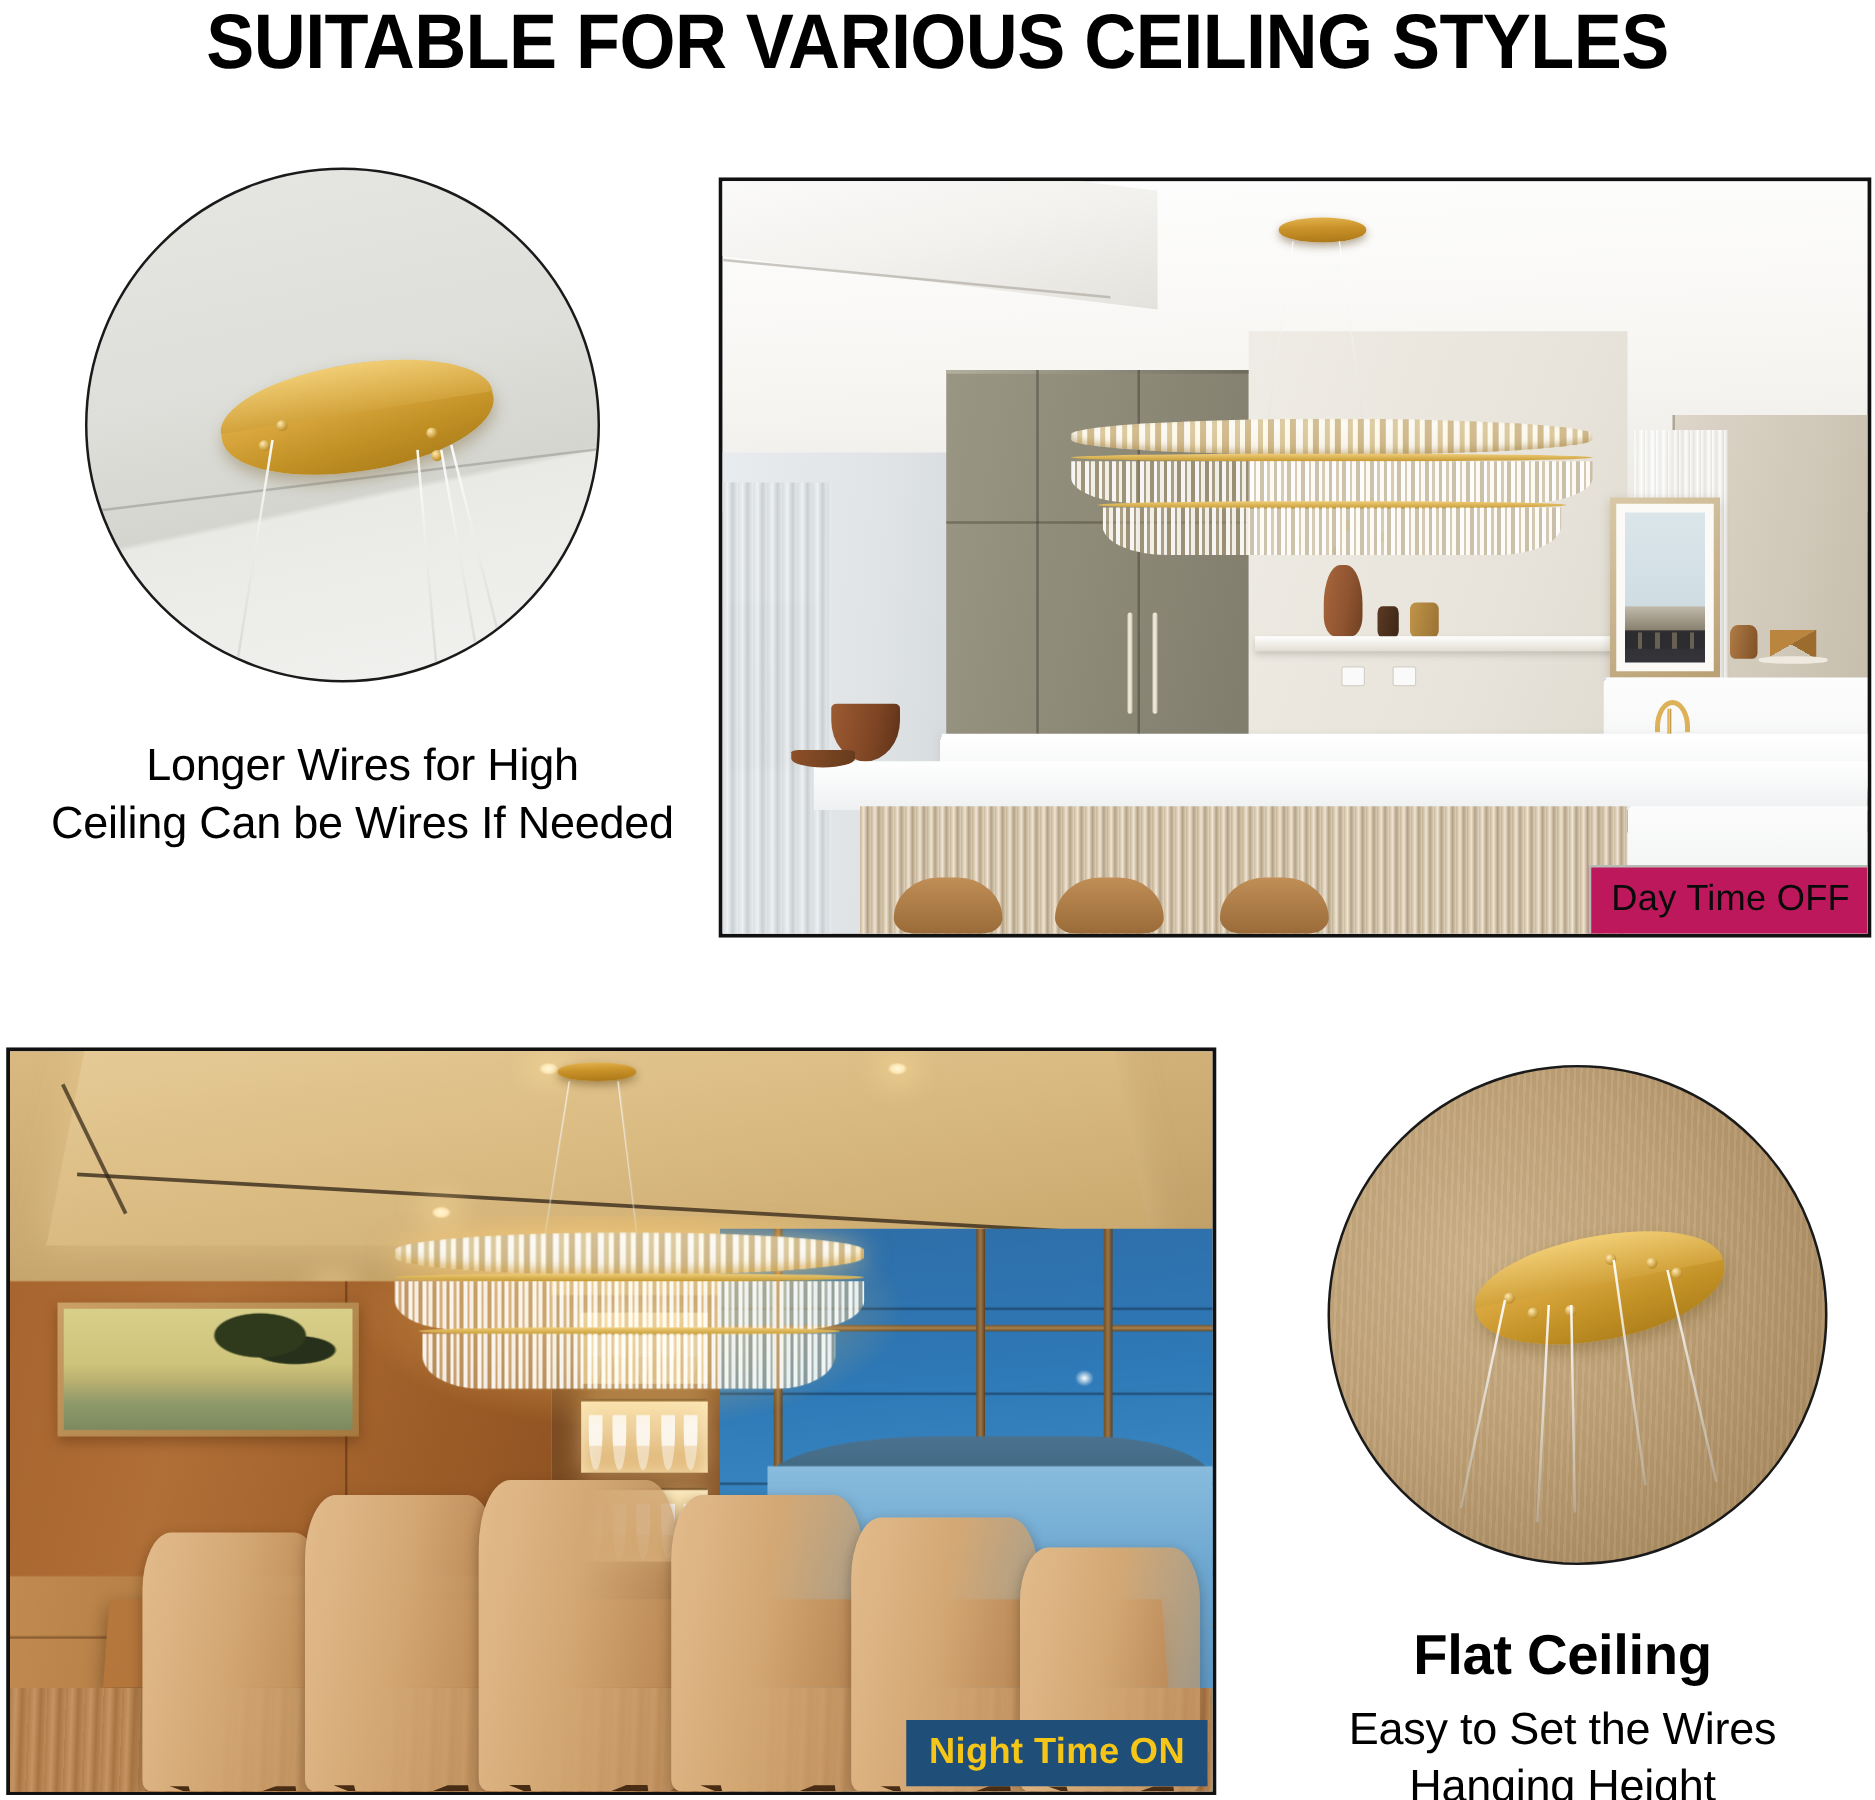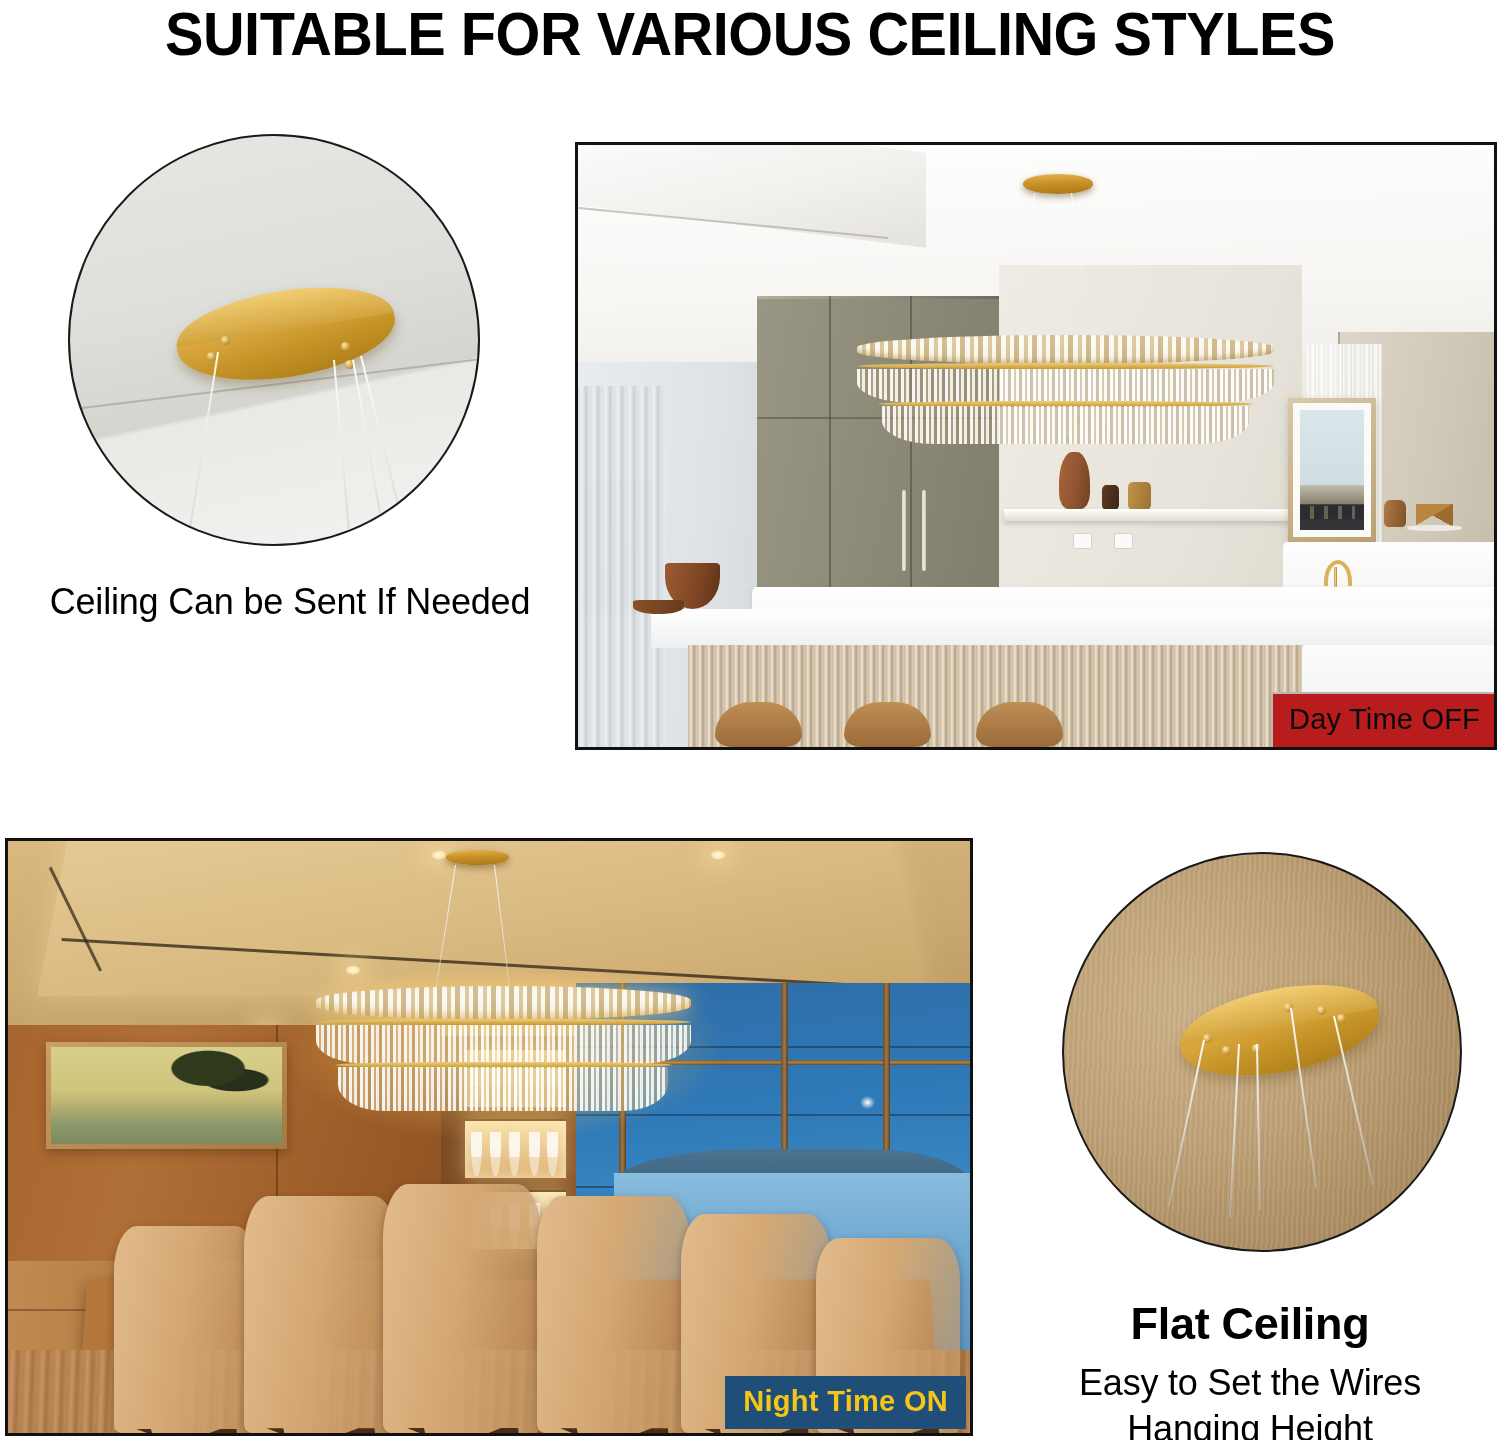--- a/index.html
+++ b/index.html
@@ -429,21 +429,21 @@
   }
   .d-floor {
     position: absolute; left: 0; bottom: 0; width: 100%; height: 14%;
     background: repeating-linear-gradient(92deg,
       #b07f4b 0px,#c69463 5px,#a87442 10px,#bd8a58 15px);
   }
 
   
   .badge-day {
     position: absolute; right: 0px; bottom: 0px;
-    background: #b91c1c; color: #0a0a0a;
+    background: #be185d; color: #0a0a0a;
     font-size: 29px; font-weight: 400; line-height: 1;
     padding: 11px 14px 13px 16px;
     border-top: 2px solid #b9b9b4; border-left: 2px solid #b9b9b4;
     white-space: nowrap; letter-spacing: 0.2px;
   }
   .badge-night {
     position: absolute; right: 4px; bottom: 4px;
     background: #1f4e79; color: #f5c518;
     font-size: 29px; font-weight: 700; line-height: 1;
     padding: 11px 18px 13px 18px;
@@ -480,21 +480,22 @@
     <div class="screw" style="left:33.5%; top:53%;"></div>
     <div class="screw" style="left:66.5%; top:50.5%;"></div>
     <div class="screw" style="left:67.5%; top:55%;"></div>
     <div class="hang-wire" style="left:36%; top:53%; height:48%; transform: rotate(9deg);"></div>
     <div class="hang-wire" style="left:64.5%; top:55%; height:46%; transform: rotate(-5deg);"></div>
     <div class="hang-wire" style="left:69%; top:55%; height:46%; transform: rotate(-10deg);"></div>
     <div class="hang-wire" style="left:71%; top:54%; height:45%; transform: rotate(-14deg);"></div>
   </div>
 
   <div id="sloped-text" class="cap-block">
-    <div class="cap-sub" style="margin-top:2px">Ceiling Can be Sent If Needed</div>
+    <div class="cap-sub">Longer Wires for High</div>
+    <div class="cap-sub" style="margin-top:2px">Ceiling Can be Wires If Needed</div>
   </div>
 
   <div id="kitchen" class="photo">
 
     <div class="k-ceiling">
       <div class="k-ceil-bevel"></div>
       <div class="k-ceil-shadowline"></div>
     </div>
 
     <div class="k-wall-left"></div>

